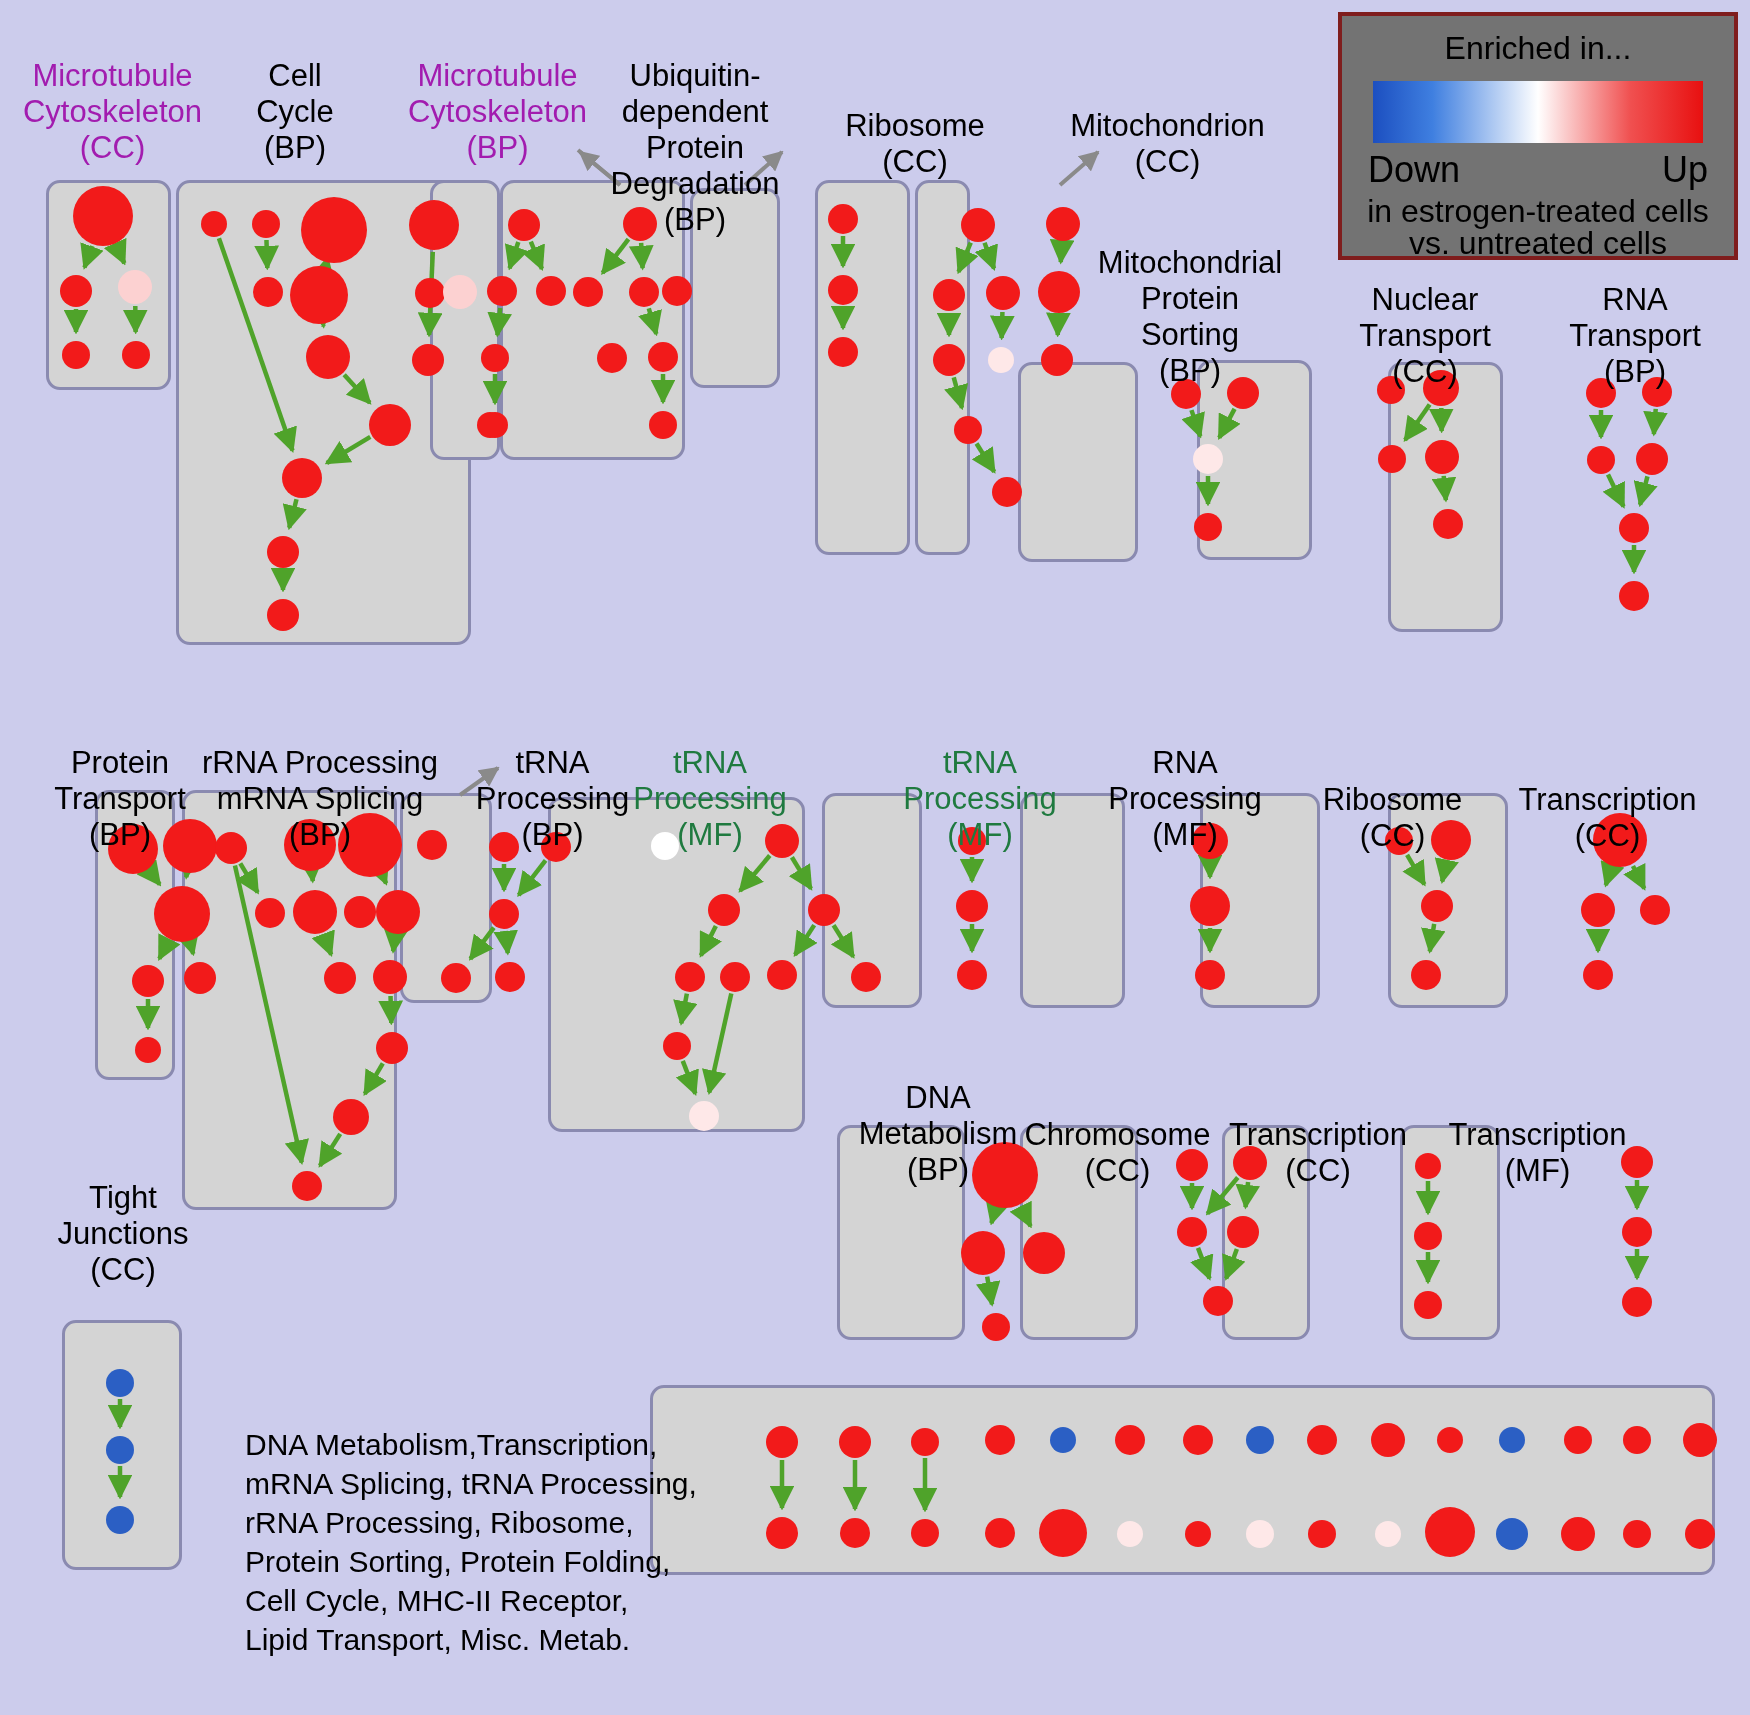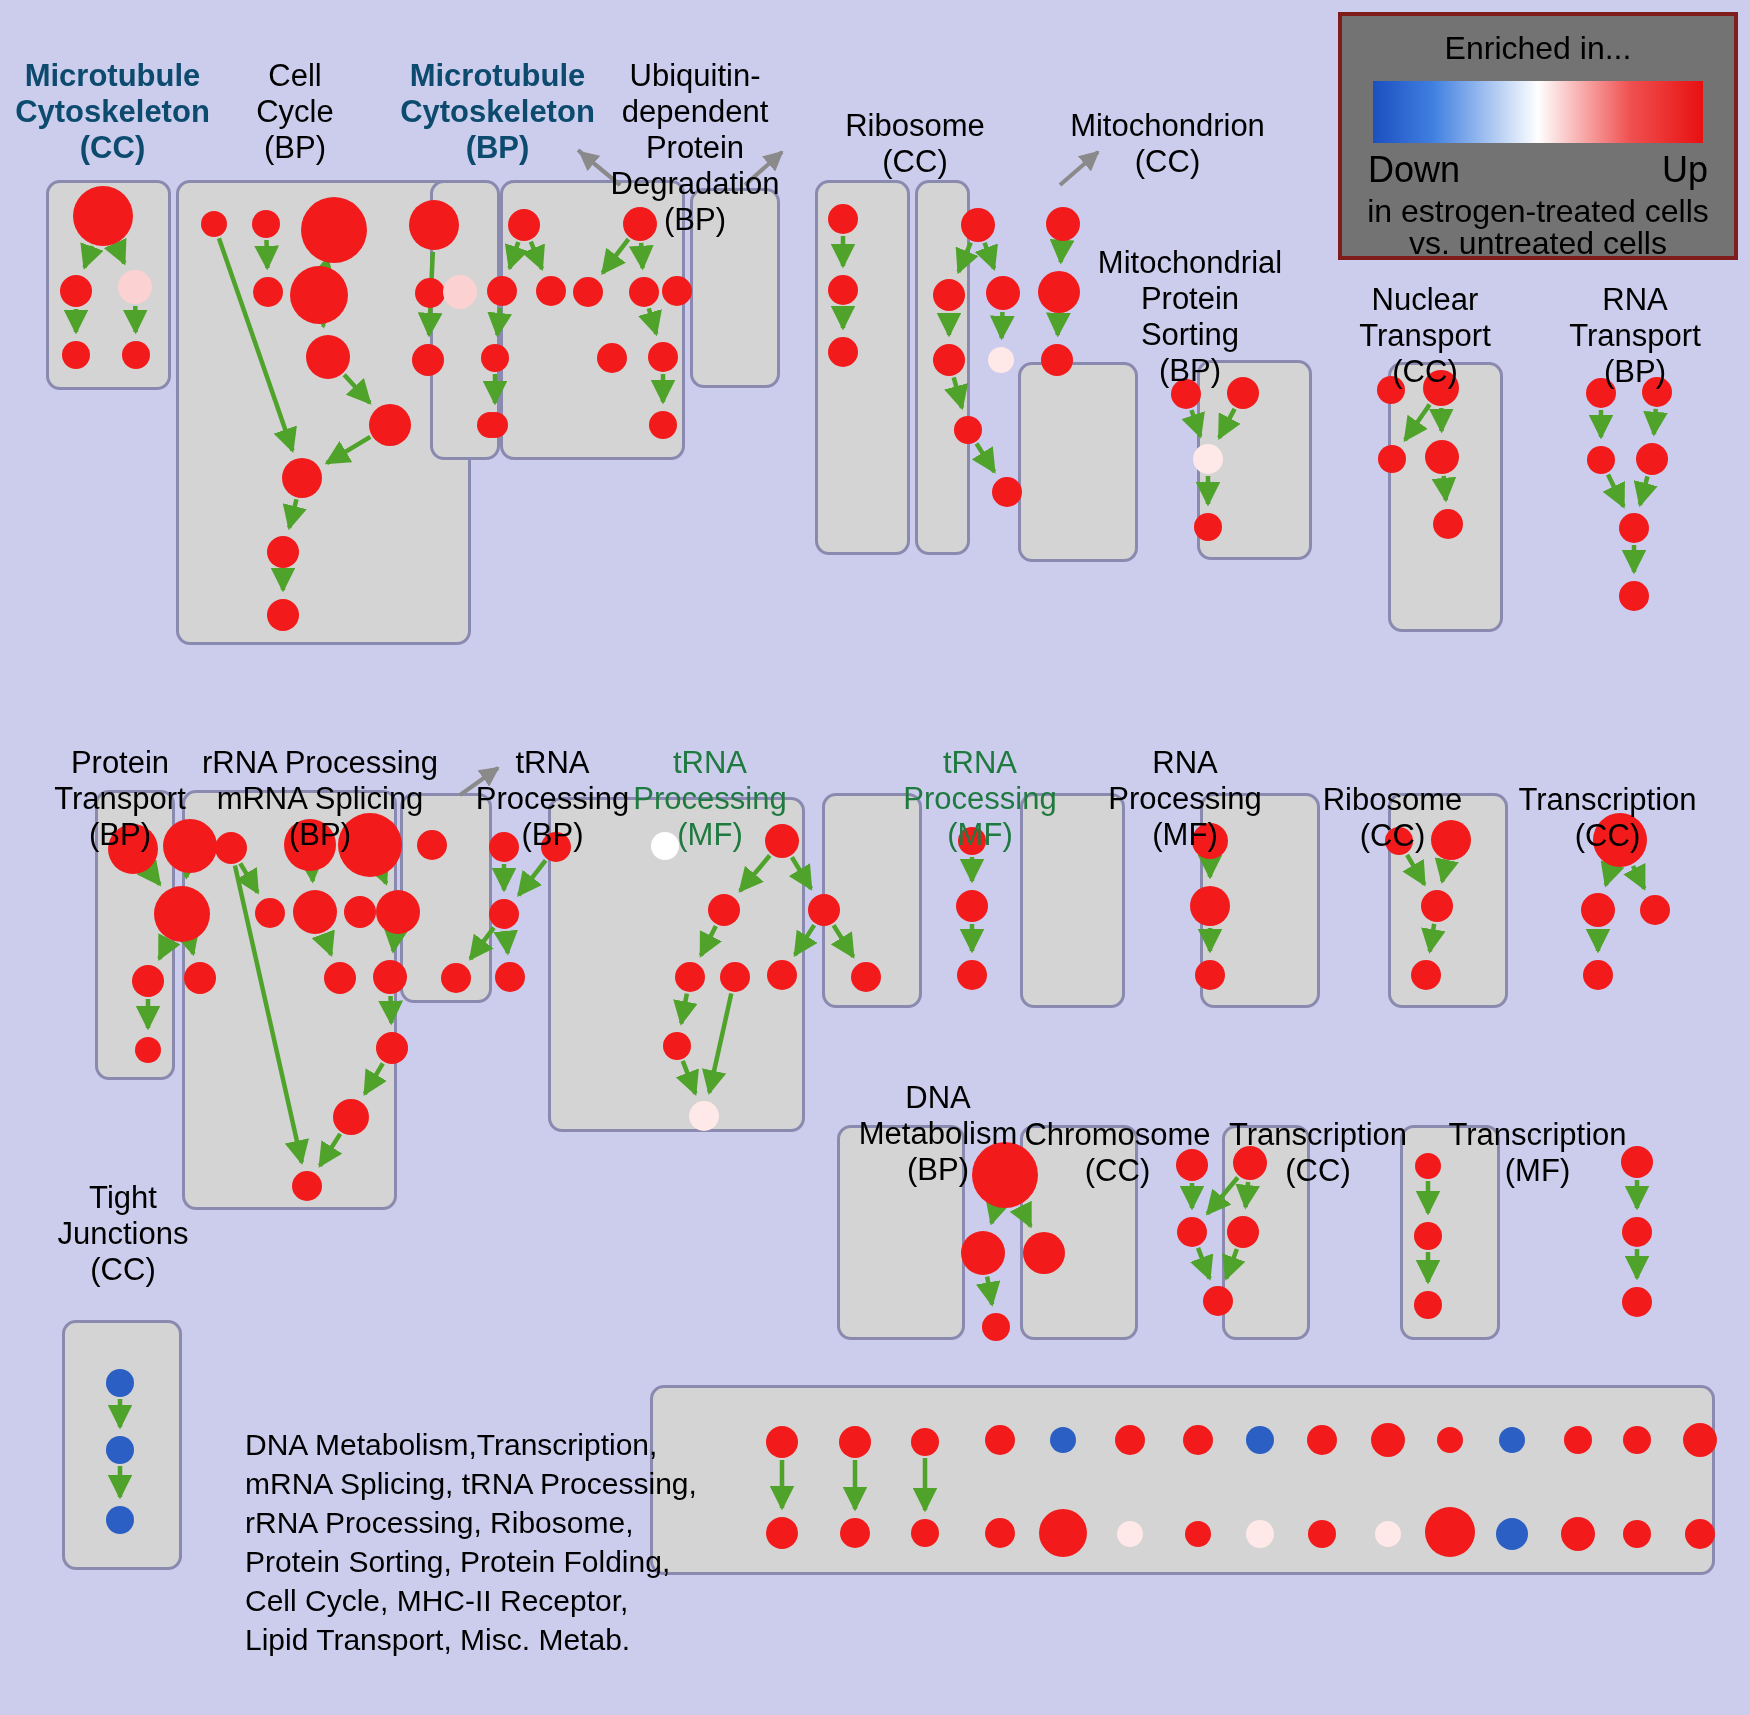--- a/index.html
+++ b/index.html
@@ -13,21 +13,21 @@
   #canvas{position:absolute;left:0;top:0;width:1750px;height:1715px;}
   .label{
     position:absolute;
     text-align:center;
     color:#000;
     font-size:31px;
     line-height:36px;
     white-space:pre-line;
     font-family:"Liberation Sans", sans-serif;
   }
-  .label.blue{color:#0c4a6e;font-weight:bold;}
+  .label.blue{color:#a21caf;}
   .label.green{color:#1f7a3f;}
   .panel{
     position:absolute;
     background:#d4d4d4;
     border:3px solid #8a8ab0;
     border-radius:14px;
     box-sizing:border-box;
   }
   .legend{
     position:absolute;

